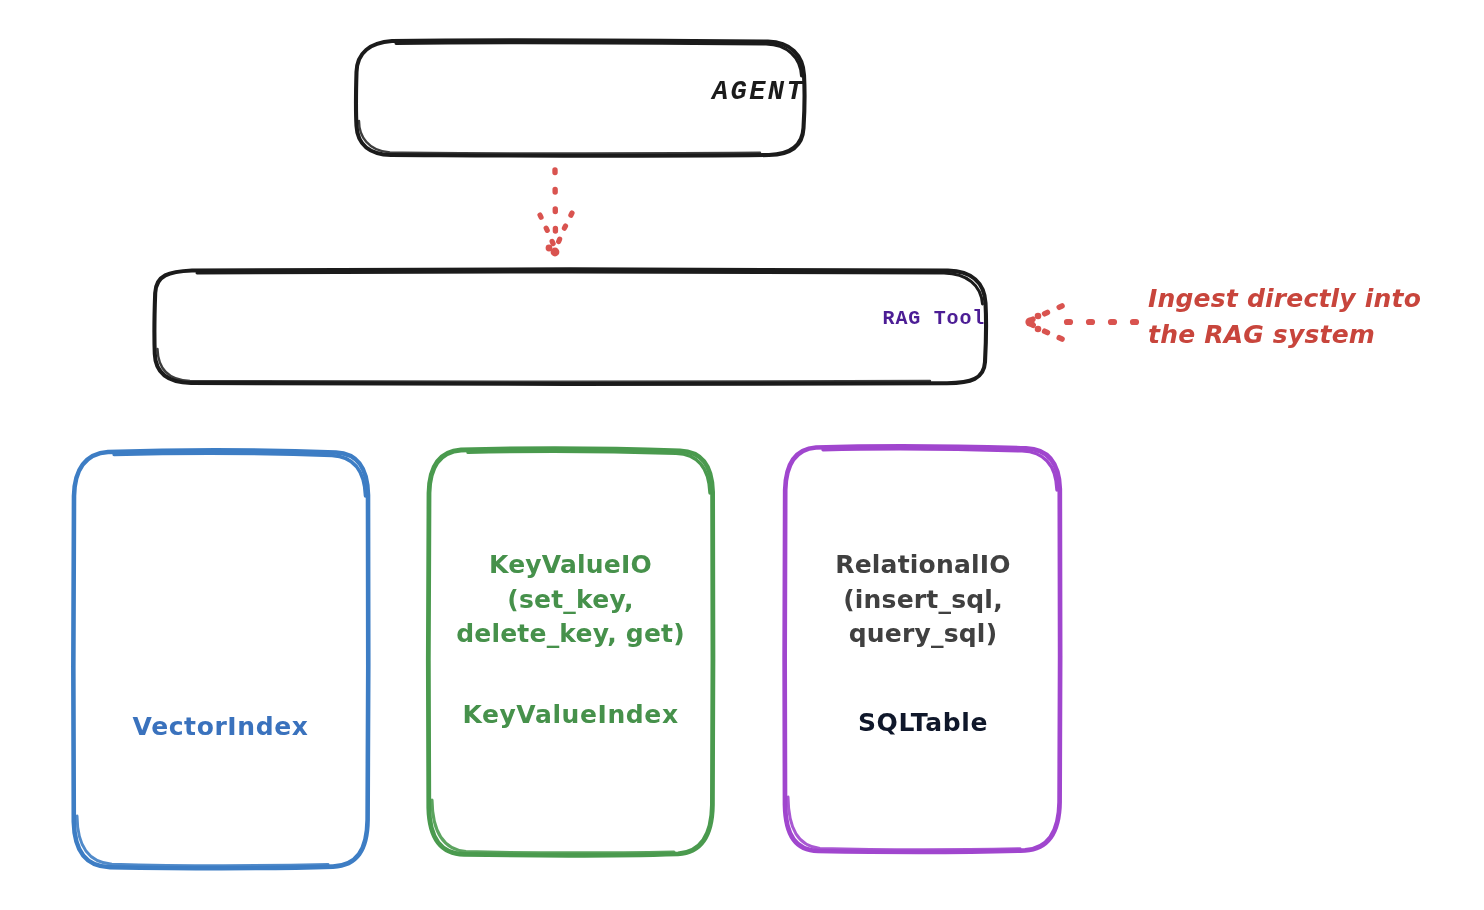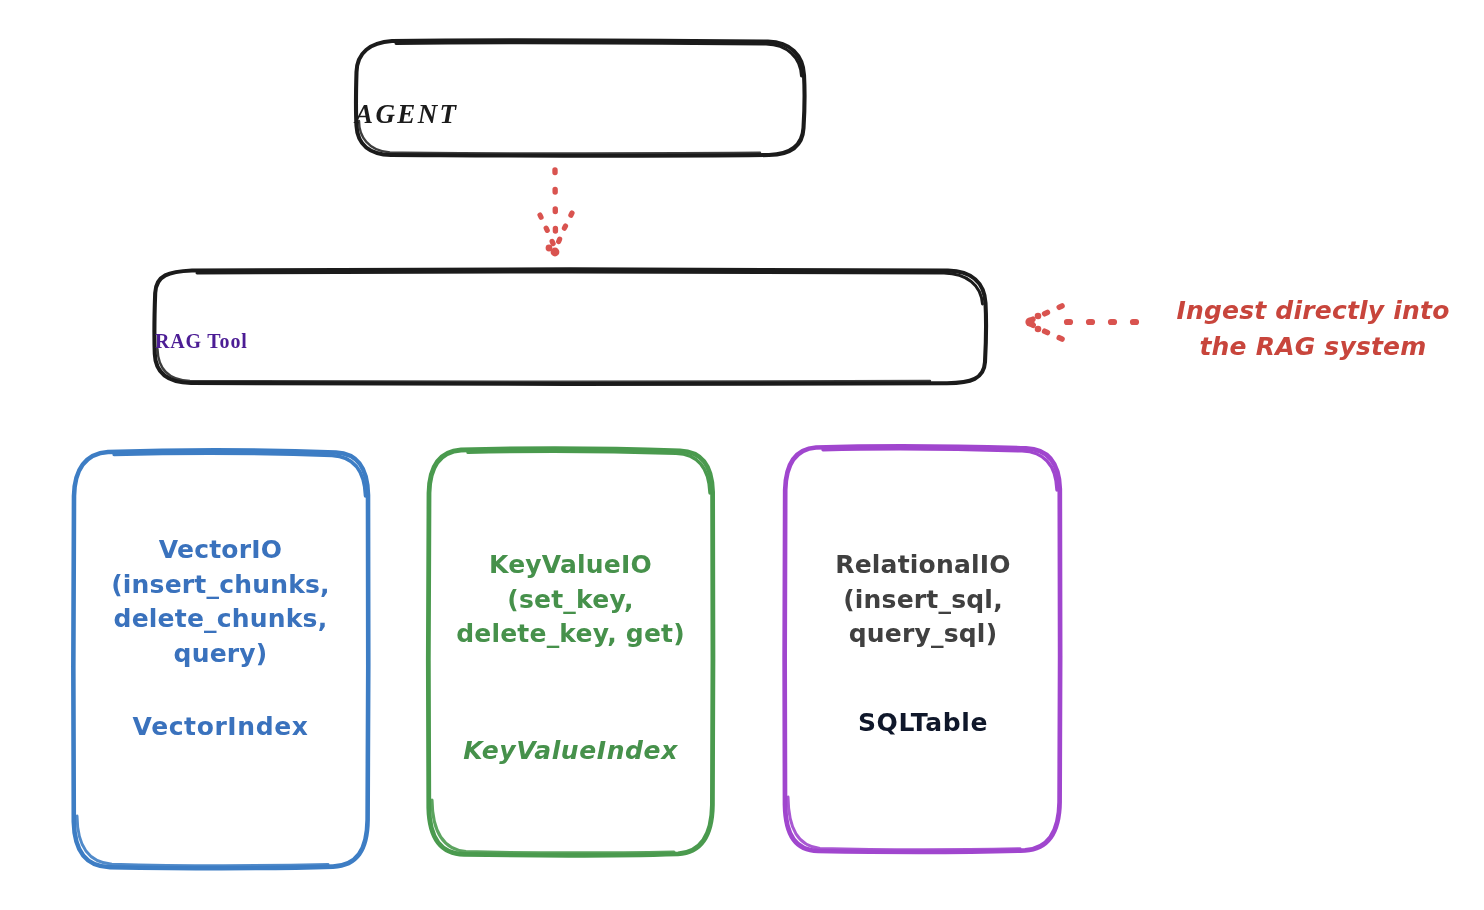--- a/index.html
+++ b/index.html
@@ -24,26 +24,25 @@
     position: absolute;
     top: 0;
     left: 0;
     width: 1484px;
     height: 910px;
     pointer-events: none;
   }
 
   .node-label {
     position: absolute;
-    text-align: left;
+    text-align: right;
     white-space: pre-line;
     line-height: 1.30;
     letter-spacing: 0.3px;
-    font-family: Liberation Serif, serif;
-    margin-top: 22px;
+    font-family: Liberation Mono, monospace;
   }
 
   
   #agent-label {
     left: 355px;
     top: 75px;
     width: 450px;
     font-size: 27px;
     font-style: italic;
     font-weight: 700;
@@ -77,40 +76,39 @@
     text-align: center;
     font-weight: 700;
     font-size: 25px;
     letter-spacing: 0.6px;
   }
 
   #vector-api-text   { left: 73px;  top: 533px; width: 295px; color: #3a72bd; }
   #vector-index-text { left: 73px;  top: 712px; width: 295px; color: #3a72bd; }
 
   #kv-api-text       { left: 428px; top: 548px; width: 285px; color: #46914b; text-align: center; }
-  #kv-index-text     { left: 428px; top: 736px; width: 285px; color: #46914b; font-style: italic; }
+  #kv-index-text     { left: 428px; top: 700px; width: 285px; color: #46914b; }
 
   #rel-api-text      { left: 785px; top: 548px; width: 276px; color: #404040; }
   #rel-index-text    { left: 785px; top: 708px; width: 276px; color: #0f172a; }
 
   
   #ingest-note {
     position: absolute;
     left: 1148px;
     top: 281px;
     width: 330px;
-    text-align: center;
+    text-align: left;
     white-space: pre-line;
     color: #c8453c;
     font-size: 25px;
     font-weight: 700;
     font-style: italic;
     line-height: 1.42;
     letter-spacing: 0.2px;
-    margin-top: 12px;
   }
 </style>
 </head>
 <body>
 
 <div class="canvas">
 
   <svg class="sketch-layer" viewBox="0 0 1484 910">
 
     <g>
@@ -204,24 +202,20 @@
                C 1043 451.7, 1056 464, 1057 490" fill="none" stroke="#a046ce" stroke-width="3.4" stroke-linecap="round"></path>
       <path d="M788 797 C 788.5 829, 798 846, 820 848.4
                C 878 850, 965 849.8, 1020 848.8" fill="none" stroke="#a046ce" stroke-width="3.0" stroke-linecap="round" opacity="0.9"></path>
     </g>
   </svg>
 
   <div class="node-label" id="agent-label">AGENT</div>
 
   <div class="node-label" id="rag-label">RAG Tool</div>
 
-  <div class="provider-text" id="vector-api-text">VectorIO
-(insert_chunks,
-delete_chunks,
-query)</div>
   <div class="provider-index" id="vector-index-text">VectorIndex</div>
 
   <div class="provider-text" id="kv-api-text">KeyValueIO
 (set_key,
 delete_key, get)</div>
   <div class="provider-index" id="kv-index-text">KeyValueIndex</div>
 
   <div class="provider-text" id="rel-api-text">RelationalIO
 (insert_sql,
 query_sql)</div>

